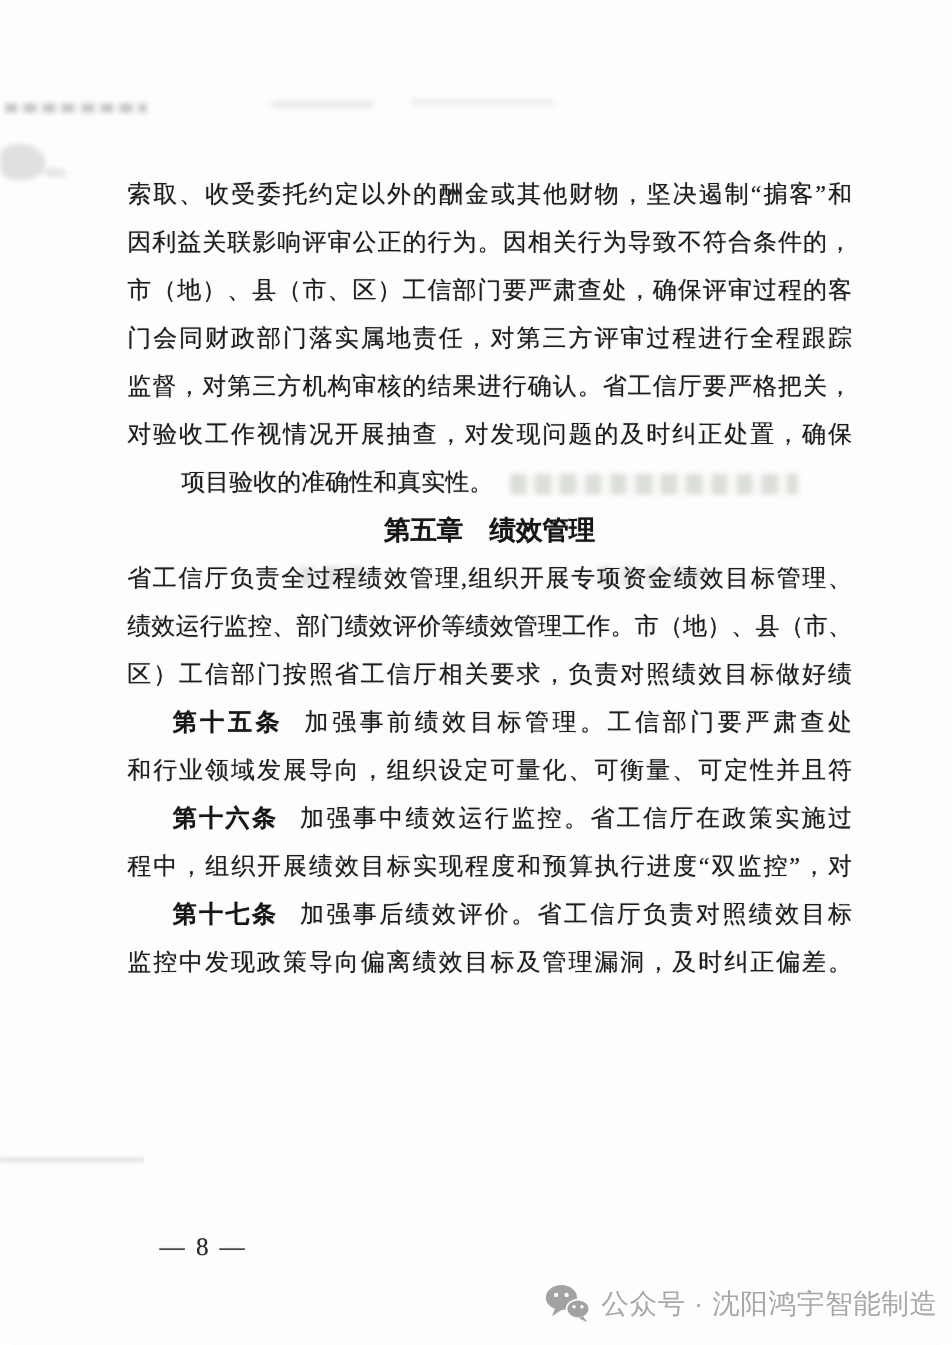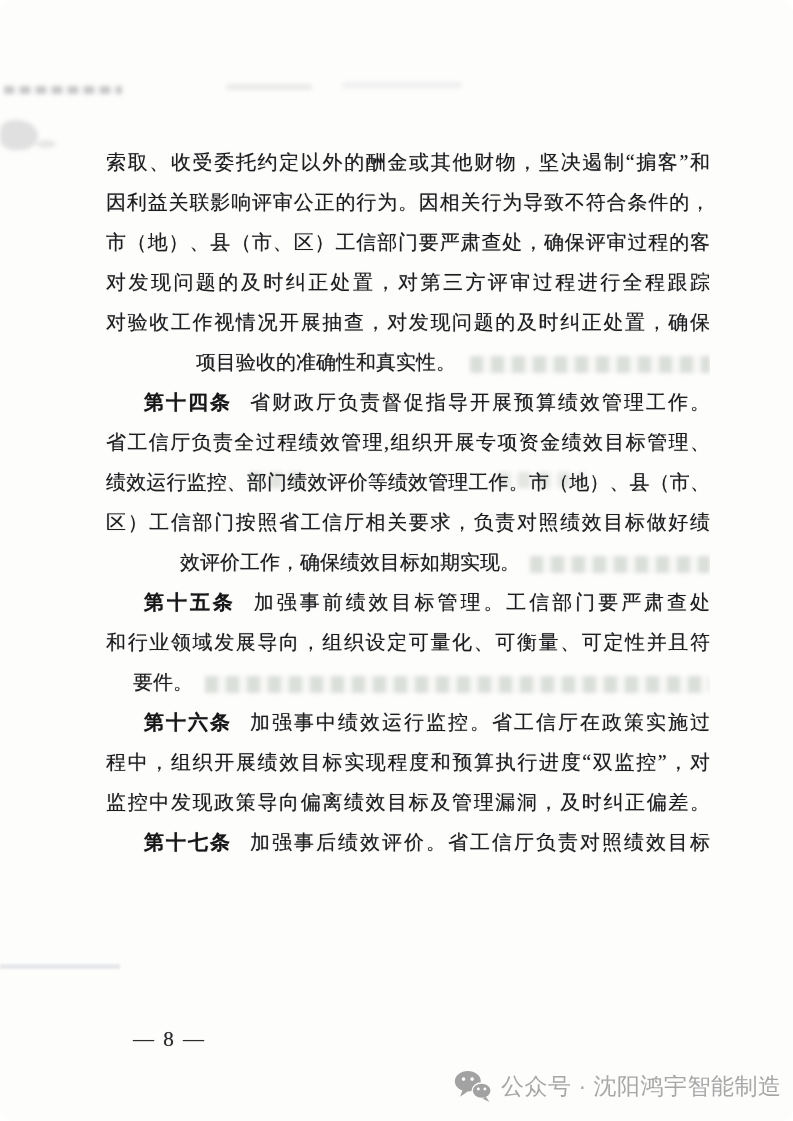--- a/index.html
+++ b/index.html
@@ -24,21 +24,21 @@
   }
   .tline {
     height: 40px;
     line-height: 40px;
     overflow: hidden;
     white-space: normal;
     text-shadow: 0 0 0.8px rgba(25,25,30,0.55);
   }
   .tline.fill    { text-align: justify; text-align-last: justify; }
   .tline.article { text-align: justify; text-align-last: justify; text-indent: 38px; }
-  .tline.end     { text-align: right; }
+  .tline.end     { text-align: center; }
   .tline.heading {
     text-align: center;
     font-weight: bold;
     font-size: 22px;
     font-family: "Liberation Sans", "DejaVu Sans", sans-serif;
     color: #161618;
   }
   .h-title { margin-left: 22px; }
   .art-num {
     font-weight: bold;
@@ -118,35 +118,34 @@
   <div class="smudge s4"></div>
   <div class="smudge s5"></div>
   <div class="smudge s6"></div>
   <div class="smudge hg1"></div>
   <div class="smudge hg2"></div>
 
   <div class="text-column" id="lines-root">
       <div class="tline fill"><span class="line-text">索取、收受委托约定以外的酬金或其他财物，坚决遏制“掮客”和</span></div>
       <div class="tline fill"><span class="line-text">因利益关联影响评审公正的行为。因相关行为导致不符合条件的，</span></div>
       <div class="tline fill"><span class="line-text">市（地）、县（市、区）工信部门要严肃查处，确保评审过程的客</span></div>
-      <div class="tline fill"><span class="line-text">对发现问题的及时纠正处置，对第三方评审过程进行全程跟踪</span></div>
+      <div class="tline fill"><span class="line-text">门会同财政部门落实属地责任，对第三方评审过程进行全程跟踪</span></div>
+      <div class="tline fill"><span class="line-text">监督，对第三方机构审核的结果进行确认。省工信厅要严格把关，</span></div>
       <div class="tline fill"><span class="line-text">对验收工作视情况开展抽查，对发现问题的及时纠正处置，确保</span></div>
       <div class="tline end"><span class="line-text">项目验收的准确性和真实性。</span><span class="ghost ghost-a"></span></div>
-      <div class="tline article"><span class="art-num">第十四条</span><span class="line-text">省财政厅负责督促指导开展预算绩效管理工作。</span></div>
+      <div class="tline heading"><span class="h-num">第五章</span><span class="h-title">绩效管理</span></div>
       <div class="tline fill"><span class="line-text">省工信厅负责全过程绩效管理,组织开展专项资金绩效目标管理、</span></div>
       <div class="tline fill"><span class="line-text">绩效运行监控、部门绩效评价等绩效管理工作。市（地）、县（市、</span></div>
       <div class="tline fill"><span class="line-text">区）工信部门按照省工信厅相关要求，负责对照绩效目标做好绩</span></div>
-      <div class="tline end"><span class="line-text">效评价工作，确保绩效目标如期实现。</span><span class="ghost ghost-b"></span></div>
       <div class="tline article"><span class="art-num">第十五条</span><span class="line-text">加强事前绩效目标管理。工信部门要严肃查处</span></div>
       <div class="tline fill"><span class="line-text">和行业领域发展导向，组织设定可量化、可衡量、可定性并且符</span></div>
-      <div class="tline end"><span class="line-text">要件。</span><span class="ghost ghost-c"></span></div>
       <div class="tline article"><span class="art-num">第十六条</span><span class="line-text">加强事中绩效运行监控。省工信厅在政策实施过</span></div>
       <div class="tline fill"><span class="line-text">程中，组织开展绩效目标实现程度和预算执行进度“双监控”，对</span></div>
+      <div class="tline article"><span class="art-num">第十七条</span><span class="line-text">加强事后绩效评价。省工信厅负责对照绩效目标</span></div>
       <div class="tline fill"><span class="line-text">监控中发现政策导向偏离绩效目标及管理漏洞，及时纠正偏差。</span></div>
-      <div class="tline article"><span class="art-num">第十七条</span><span class="line-text">加强事后绩效评价。省工信厅负责对照绩效目标</span></div>
     </div>
 
   <div class="page-number">— 8 —</div>
 
   <div class="watermark">
     <span class="wicon">
       <svg width="38" height="32" viewBox="0 0 44 37" xmlns="http://www.w3.org/2000/svg">
         <ellipse cx="16" cy="13" rx="15" ry="12" fill="#a2a2a2"></ellipse>
         <path d="M10 23 L7 31 L16 25 Z" fill="#a2a2a2"></path>
         <circle cx="11" cy="10.5" r="2.1" fill="#fdfdfc"></circle>

